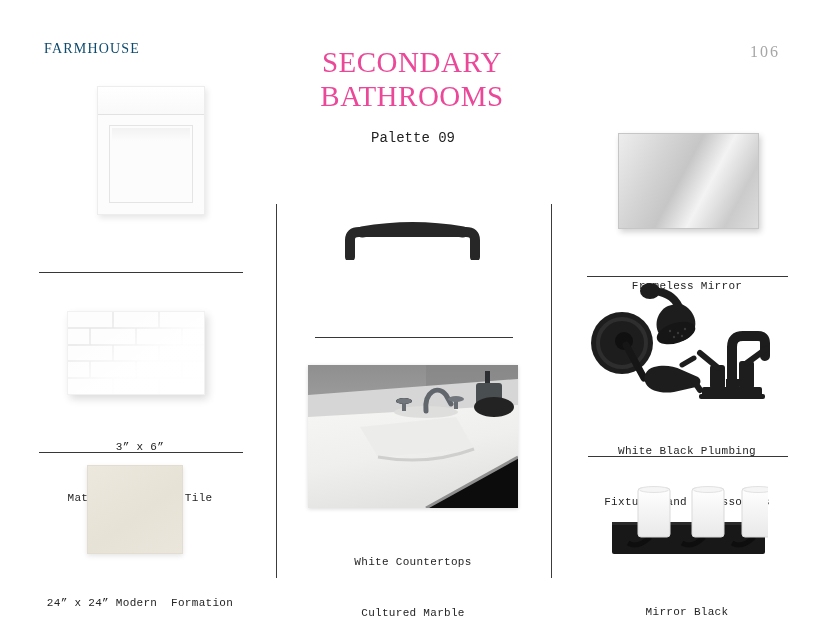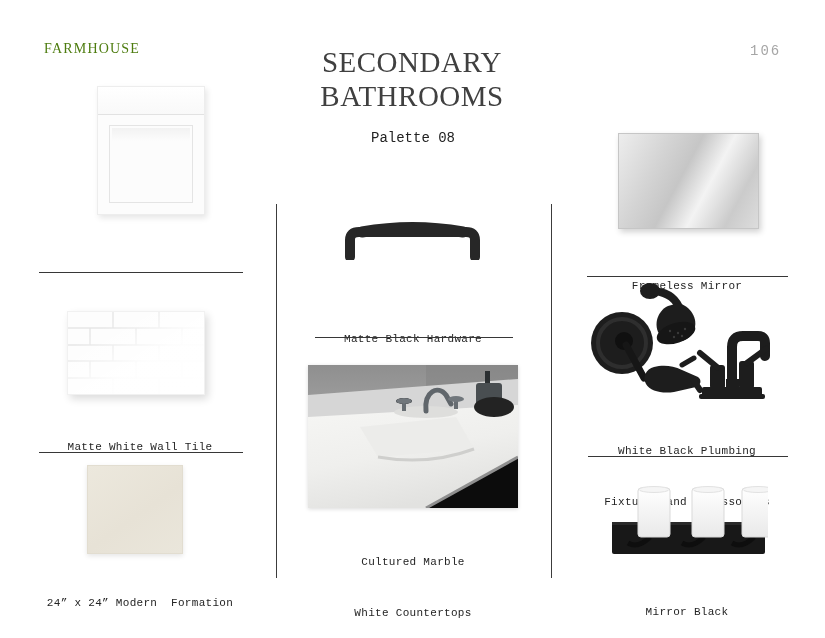--- a/index.html
+++ b/index.html
@@ -1,27 +1,27 @@
 <!DOCTYPE html>
 <html><head>
 <meta charset="utf-8">
 <style>
   html,body{margin:0;padding:0;background:#fff;}
   .board{position:relative;width:825px;height:638px;background:#ffffff;overflow:hidden;
          font-family:"Liberation Serif",serif;}
   .abs{position:absolute;}
 
   
-  .brand{left:44px;top:41px;font-size:14px;letter-spacing:1.2px;color:#4d7c0f;}
+  .brand{left:44px;top:41px;font-size:14px;letter-spacing:1.2px;color:#0c4a6e;}
   .title{left:282px;top:45px;width:260px;text-align:center;font-size:29px;line-height:34px;
-         letter-spacing:.5px;color:#404040;}
+         letter-spacing:.5px;color:#ec4899;}
   .subtitle{left:298px;top:130px;width:230px;text-align:center;
             font-family:"Liberation Mono",monospace;font-size:14px;color:#222;}
-  .page-number{left:750px;top:43px;width:60px;font-family:Liberation Mono, monospace;
-               font-size:14px;letter-spacing:2px;color:#a6a6a6;}
+  .page-number{left:750px;top:43px;width:60px;font-family:Liberation Serif, serif;
+               font-size:16px;letter-spacing:2px;color:#a6a6a6;}
 
   
   .rule{height:1px;background:#373737;}
   .rule-l1{left:39px;top:272px;width:204px;}
   .rule-l2{left:39px;top:452px;width:204px;}
   .rule-m1{left:315px;top:337px;width:198px;}
   .rule-r1{left:587px;top:276px;width:201px;}
   .rule-r2{left:588px;top:456px;width:200px;}
   .vdiv{width:1px;top:204px;height:374px;background:#3c3c3c;}
   .vdiv-left{left:276px;}
@@ -59,21 +59,21 @@
   .fig-sconce{left:610px;top:477px;width:158px;height:82px;}
   svg{display:block;}
 </style>
 </head>
 <body>
 
 <div class="board">
 
   <div class="abs brand">FARMHOUSE</div>
   <div class="abs title">SECONDARY BATHROOMS</div>
-  <div class="abs subtitle">Palette 08</div>
+  <div class="abs subtitle">Palette 09</div>
   <div class="abs page-number">106</div>
 
   <div class="abs vdiv vdiv-left"></div>
   <div class="abs vdiv vdiv-right"></div>
 
   <div class="fig fig-cabinet">
     <div class="cab-rail"></div>
     <div class="cab-panel">
       <div class="cab-panel-inner"></div>
     </div>
@@ -105,38 +105,36 @@
         <line x1="22" y1="49" x2="22" y2="66"></line>
           <line x1="68" y1="49" x2="68" y2="66"></line>
           <line x1="114" y1="49" x2="114" y2="66"></line>
         <line x1="45" y1="66" x2="45" y2="82"></line>
           <line x1="91" y1="66" x2="91" y2="82"></line>
       </g>
       <rect width="136" height="82" fill="url(#tileFade)"></rect>
     </svg>
   </div>
   <div class="abs swatch-label lab-left label-tile">
+    <div>3” x 6”</div>
     <div>Matte White Wall Tile</div>
   </div>
   <div class="abs rule rule-l2"></div>
 
   <div class="fig fig-floor"></div>
   <div class="abs swatch-label lab-left label-floor">
     <div>24” x 24” Modern  Formation</div>
     
   </div>
 
   <div class="fig fig-handle">
     <svg width="145" height="40" viewBox="0 0 145 40">
       <path d="M10,37 L10,20 Q10,12 19,12 L126,12 Q135,12 135,20 L135,37" fill="none" stroke="#272727" stroke-width="10" stroke-linecap="round"></path>
       <path d="M22,12 Q72.5,3 123,12" fill="none" stroke="#272727" stroke-width="11" stroke-linecap="round"></path>
     </svg>
-  </div>
-  <div class="abs swatch-label lab-mid label-handle">
-    <div>Matte Black Hardware</div>
   </div>
   <div class="abs rule rule-m1"></div>
 
   <div class="fig fig-counter">
     <svg width="210" height="143" viewBox="0 0 210 143">
       <defs>
         <linearGradient id="wallGrad" x1="0" y1="0" x2="0" y2="1">
           <stop offset="0" stop-color="#8f8f8f"></stop>
             <stop offset="1" stop-color="#c2c2c2"></stop>
         </linearGradient>
@@ -160,22 +158,22 @@
       <path d="M148,44 L148,35" stroke="#676d72" stroke-width="4"></path>
         <ellipse cx="148" cy="34" rx="8" ry="3" fill="#71777c"></ellipse>
       <rect x="168" y="18" width="26" height="28" rx="3" fill="#3a3f42" opacity="0.9"></rect>
       <rect x="177" y="6" width="5" height="12" fill="#2b2f31"></rect>
       <ellipse cx="186" cy="42" rx="20" ry="10" fill="#232323"></ellipse>
       <polygon points="210,92 210,143 118,143" fill="#0c0c0c"></polygon>
       <path d="M118,143 L210,92" stroke="#8f8f8f" stroke-width="3"></path>
     </svg>
   </div>
   <div class="abs swatch-label lab-mid label-counter">
+    <div>White Countertops</div>
     <div>Cultured Marble</div>
-    <div>White Countertops</div>
   </div>
 
   <div class="fig fig-mirror"></div>
   <div class="abs swatch-label lab-right label-mirror">
     <div>Frameless Mirror</div>
   </div>
   <div class="abs rule rule-r1"></div>
 
   <div class="fig fig-plumbing">
     <svg width="190" height="122" viewBox="0 0 190 122">

